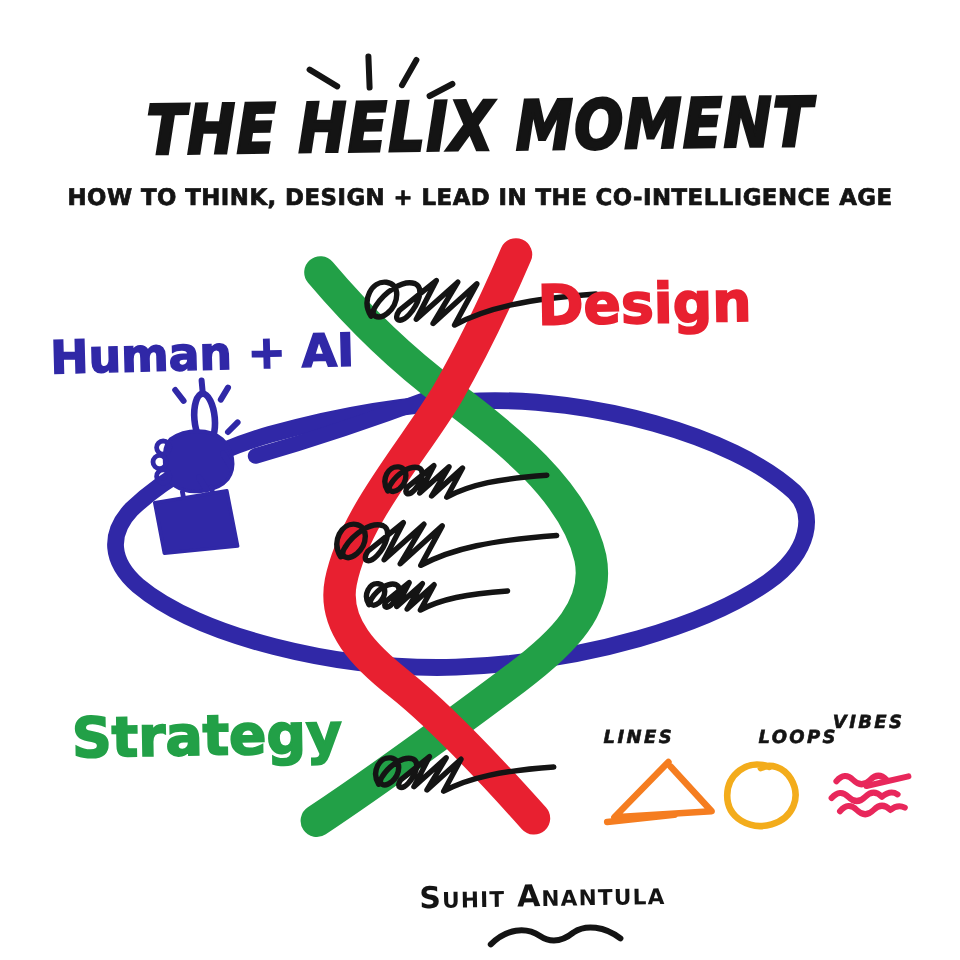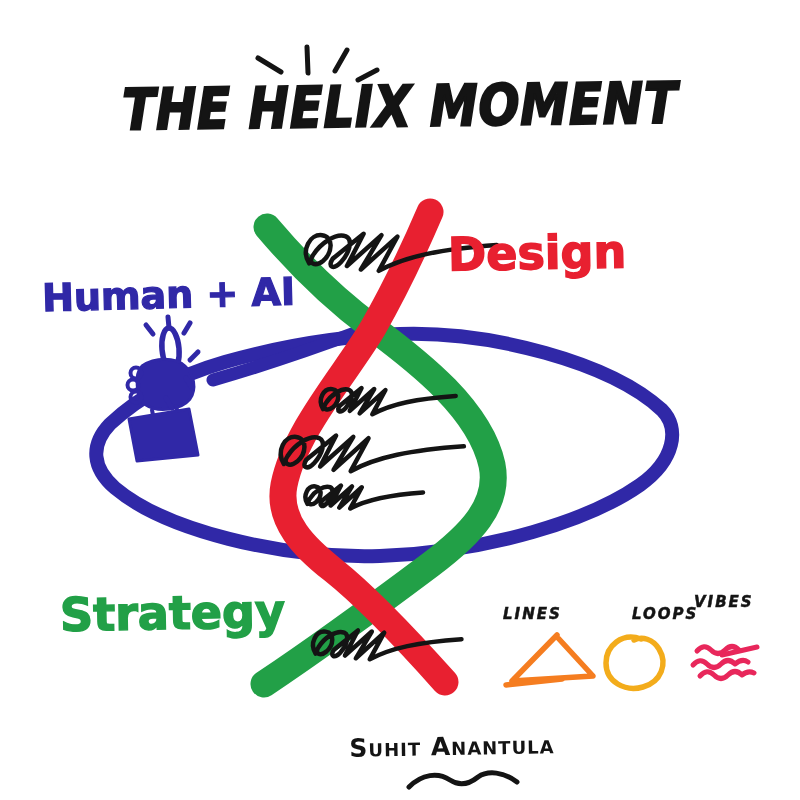--- a/index.html
+++ b/index.html
@@ -122,20 +122,21 @@
       <path d="M 697 651 q 7 -8 14 -1 q 7 7 14 0 q 7 -7 14 0"></path>
       <path d="M 722 655 L 757 647"></path>
       <path d="M 693 665 q 7 -8 14 -1 q 7 7 14 0 q 7 -7 14 0 q 7 -6 13 -2"></path>
       <path d="M 700 676 q 7 -8 14 -1 q 7 7 14 0 q 7 -7 14 0 q 6 -5 12 -2"></path>
     </g>
 
     <path class="stroke-ink" stroke-width="5" d="M 409 787 C 422 774, 438 772, 450 780 C 459 786, 468 785, 478 777 C 488 770, 504 772, 517 782"></path>
   </svg>
 
   <div class="txt title">The Helix Moment</div>
+  <div class="txt subtitle">How to think, design + lead in the co-intelligence age</div>
   <div class="txt lbl lbl-design">Design</div>
   <div class="txt lbl lbl-human">Human + AI</div>
   <div class="txt lbl lbl-strategy">Strategy</div>
   <div class="txt legend-lbl legend-lines">Lines</div>
   <div class="txt legend-lbl legend-loops">Loops</div>
   <div class="txt legend-lbl legend-vibes">Vibes</div>
   <div class="txt signature">Suhit Anantula</div>
 </div>
 
 </body></html>

